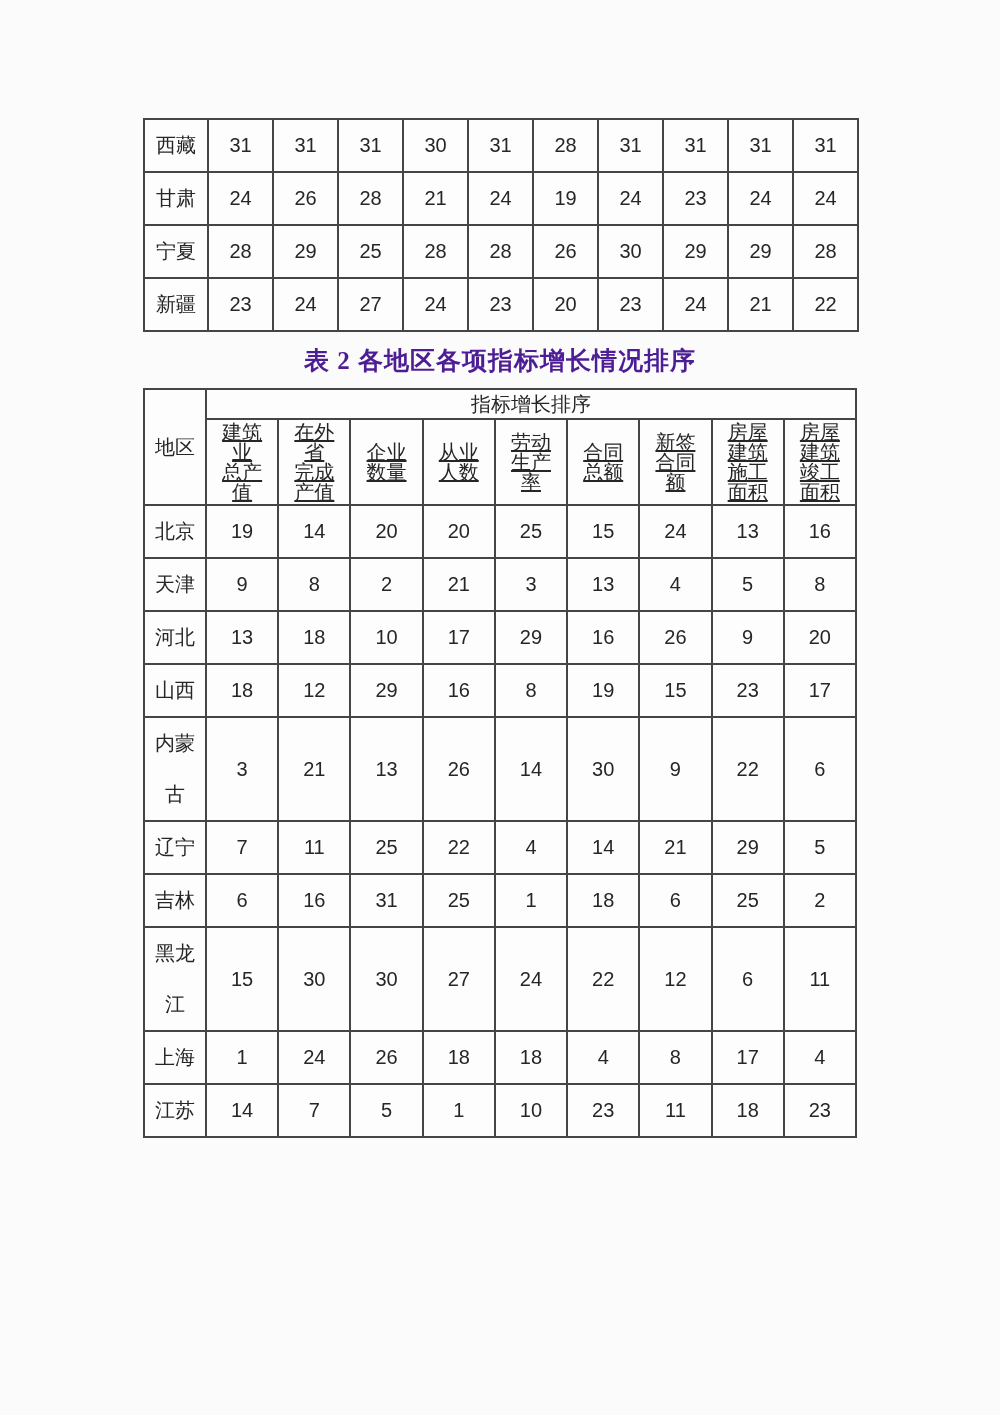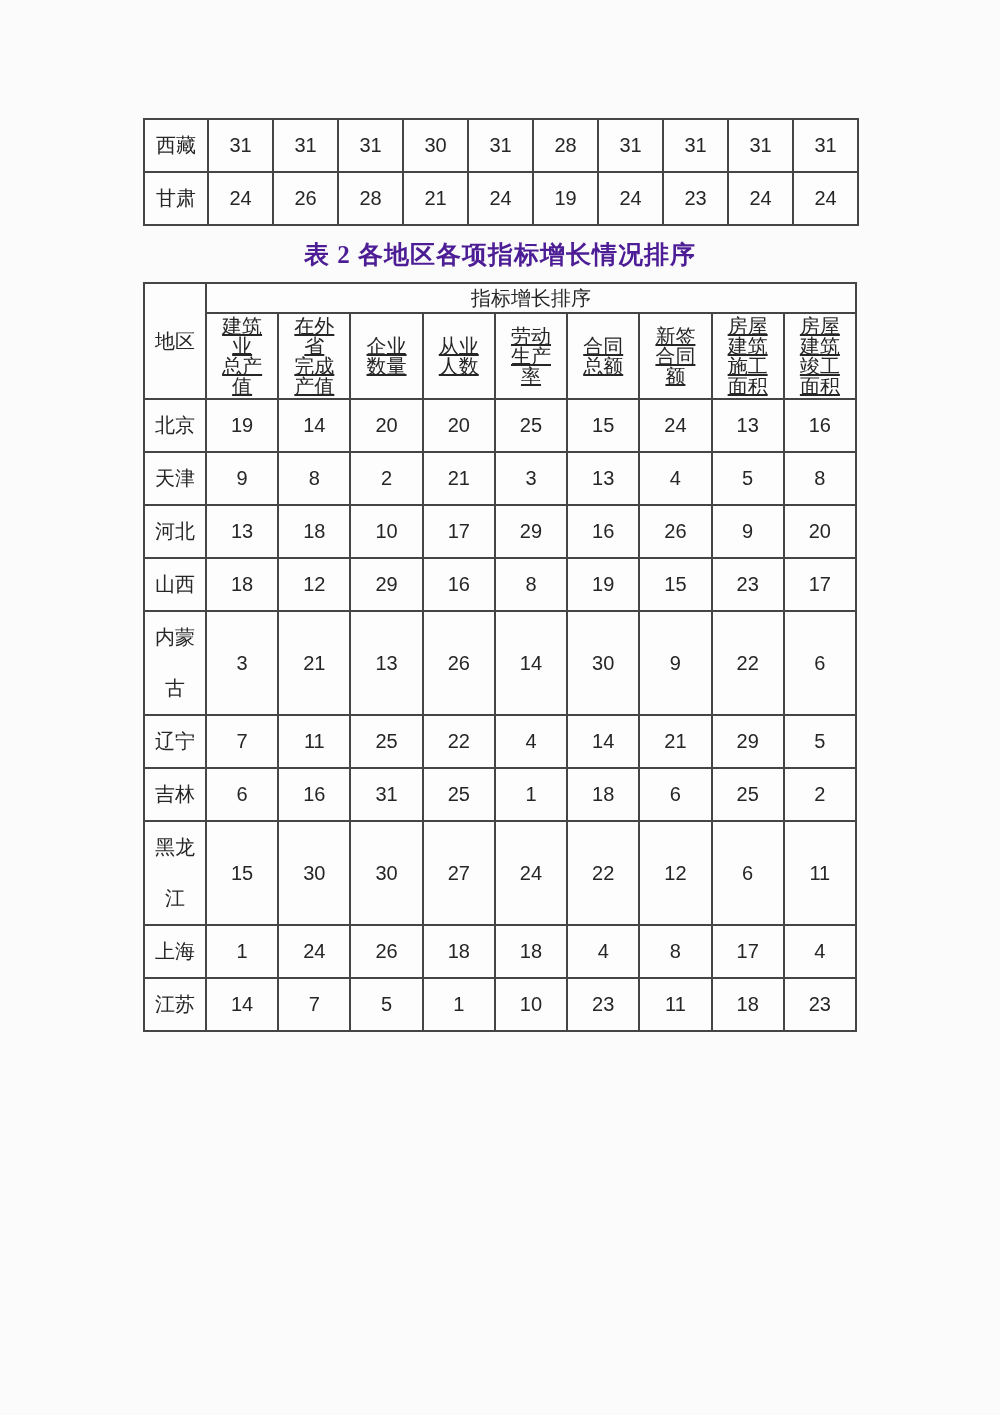--- a/index.html
+++ b/index.html
@@ -110,20 +110,46 @@
           <td>24</td>
           <td>26</td>
           <td>28</td>
           <td>21</td>
           <td>24</td>
           <td>19</td>
           <td>24</td>
           <td>23</td>
           <td>24</td>
           <td>24</td>
+        </tr>
+        <tr>
+          <td class="region-cell">宁夏</td>
+          <td>28</td>
+          <td>29</td>
+          <td>25</td>
+          <td>28</td>
+          <td>28</td>
+          <td>26</td>
+          <td>30</td>
+          <td>29</td>
+          <td>29</td>
+          <td>28</td>
+        </tr>
+        <tr>
+          <td class="region-cell">新疆</td>
+          <td>23</td>
+          <td>24</td>
+          <td>27</td>
+          <td>24</td>
+          <td>23</td>
+          <td>20</td>
+          <td>23</td>
+          <td>24</td>
+          <td>21</td>
+          <td>22</td>
         </tr>
       </tbody>
   </table>
 
   <div class="caption">表 2 各地区各项指标增长情况排序</div>
 
   <table class="data-table">
     <colgroup>
       <col style="width:62px">
       <col>

